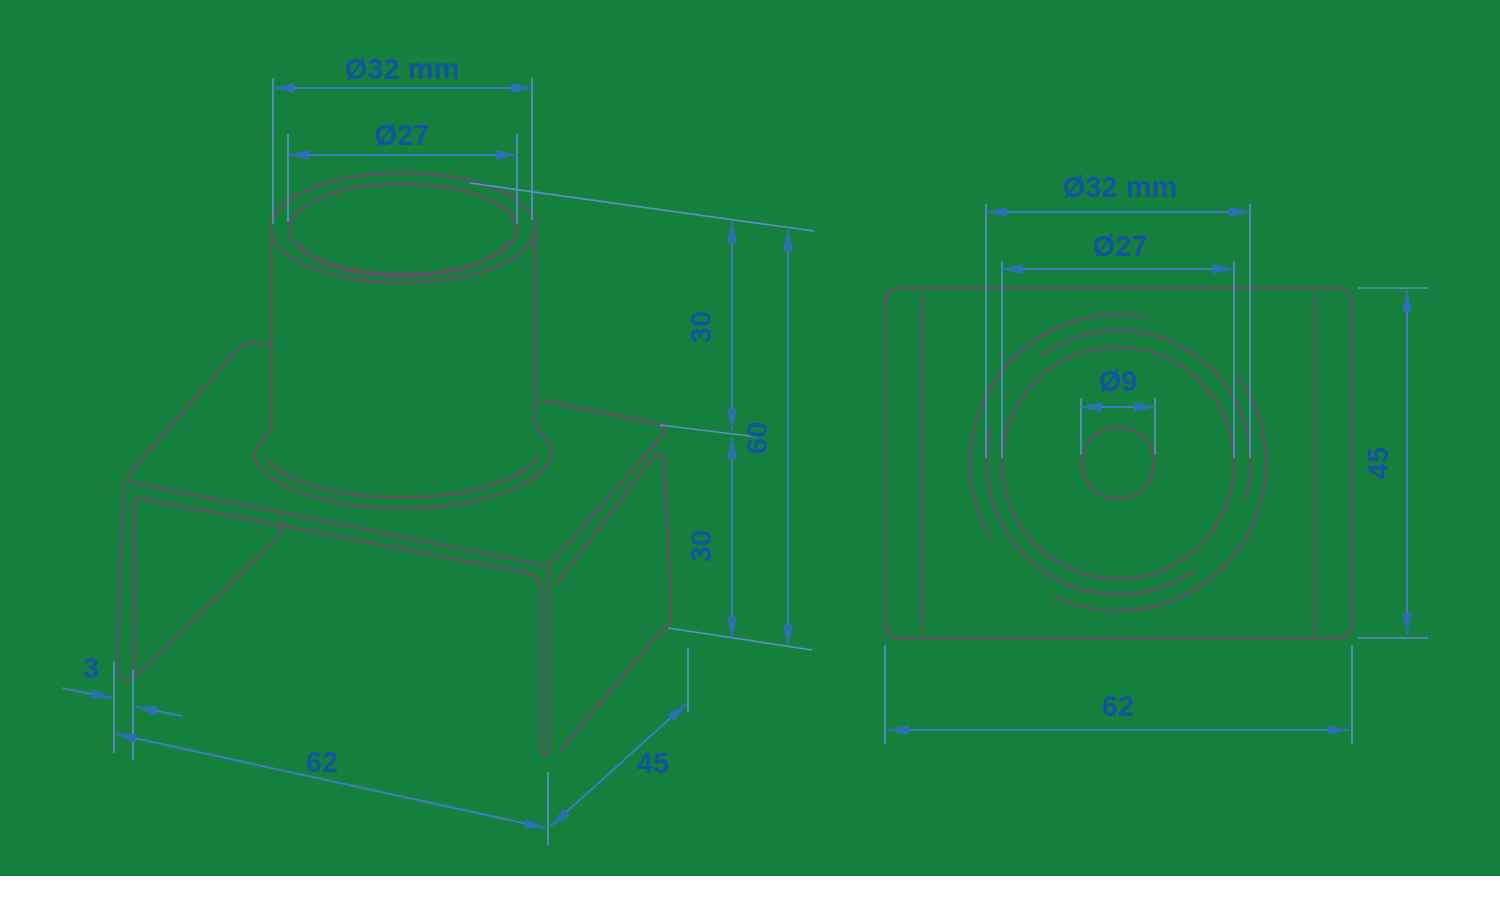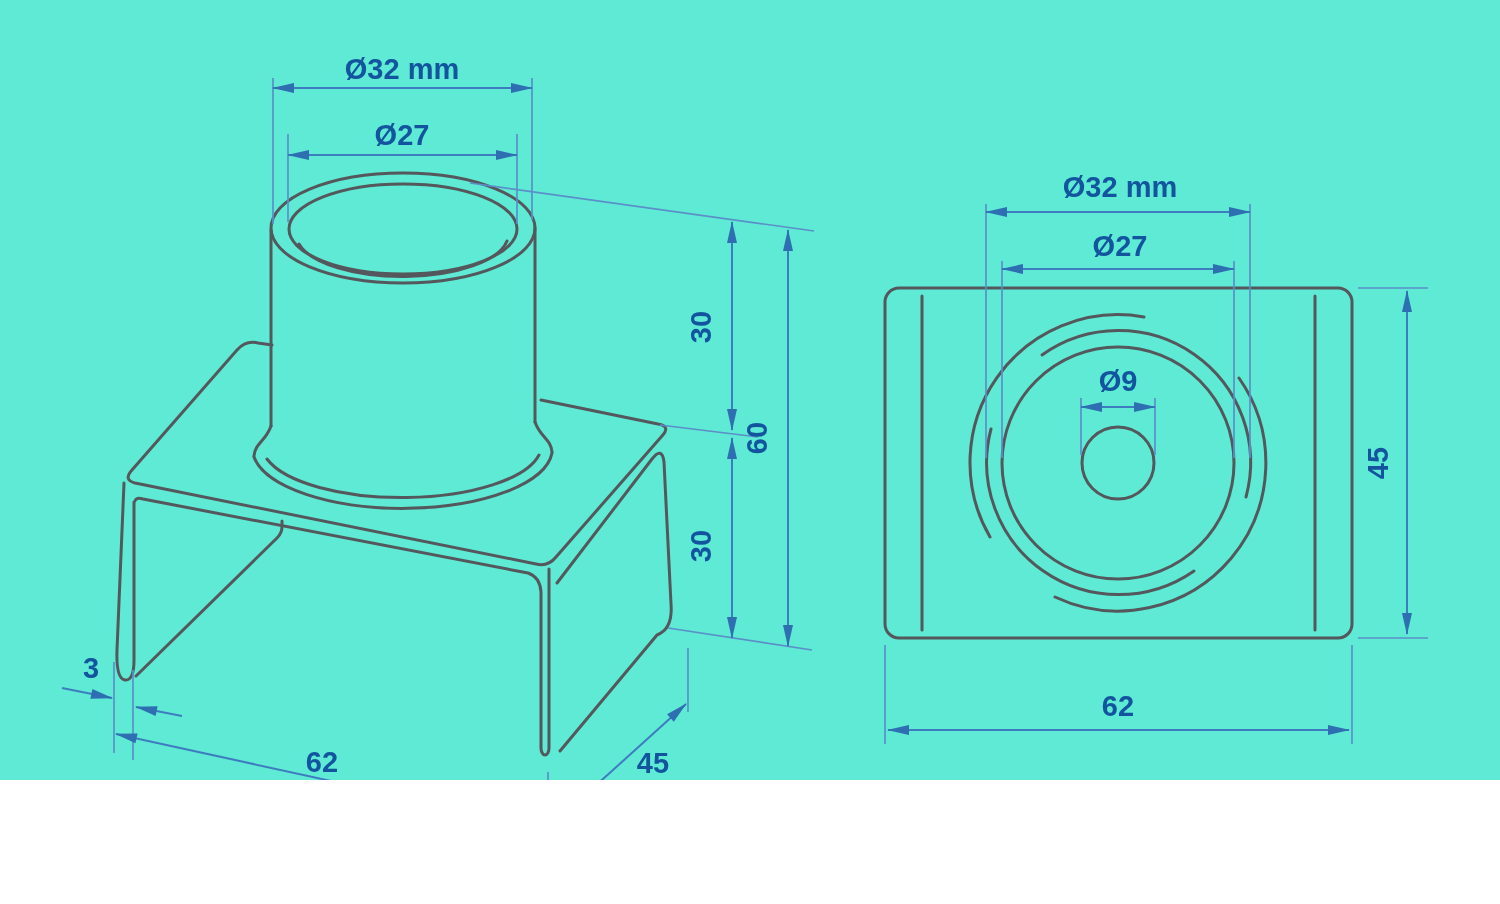--- a/index.html
+++ b/index.html
@@ -1,20 +1,20 @@
 <!DOCTYPE html>
 <html><head>
 <meta charset="utf-8">
 <style>
   html,body{
     margin:0;padding:0;background:#ffffff;
     font-family:"Liberation Sans", sans-serif;
   }
   .stage{
-    position:relative;width:1500px;height:780px;background:#5eead4;overflow:hidden;
+    position:relative;width:1500px;height:876px;background:#15803d;overflow:hidden;
   }
   svg{display:block}
   .part{stroke:#54585d;stroke-width:3;fill:none;stroke-linecap:round;stroke-linejoin:round}
   .dim{stroke:#3e7cc0;stroke-width:2;fill:none}
   .ext{stroke:#5b8fc9;stroke-width:1.7;fill:none}
   .dimtext{fill:#12549e;font-size:29px;font-weight:bold;text-anchor:middle}
 </style>
 </head>
 <body>
 

